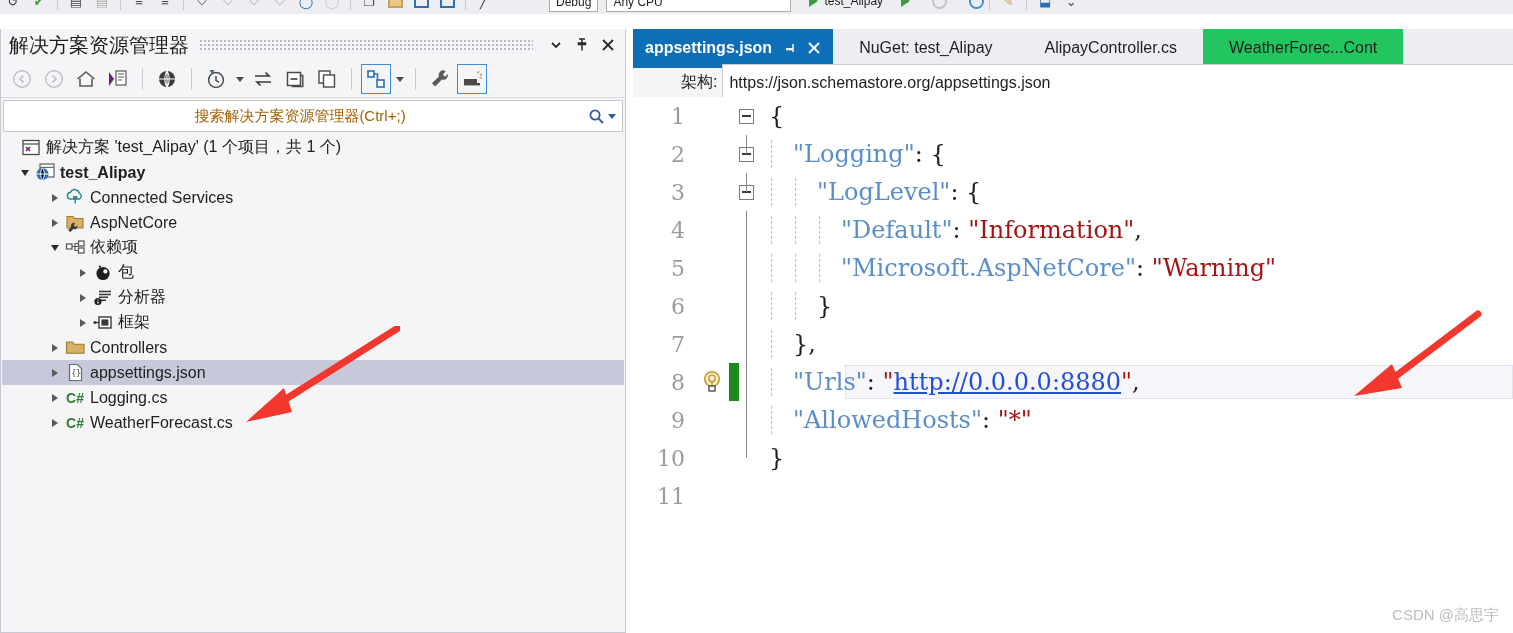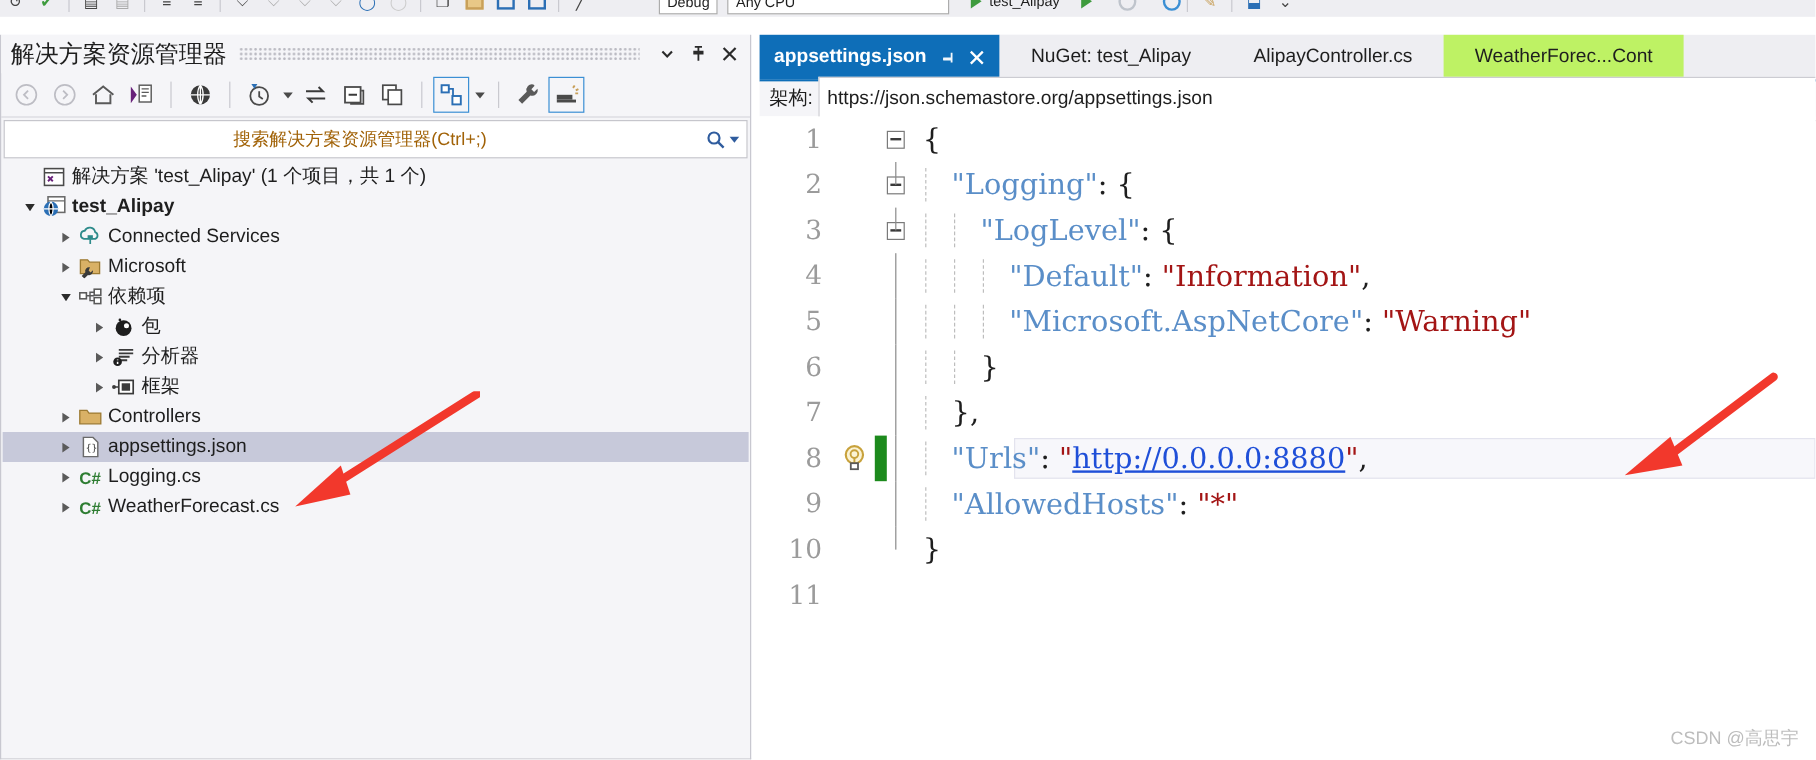--- a/index.html
+++ b/index.html
@@ -80,21 +80,21 @@
               border-bottom:2px solid #0E6EB8; }
   .tab { display:flex; align-items:center; padding:0 12px; font-size:16px; color:#1E1E1E;
          background:#E4E4E8; white-space:nowrap; }
   .tab.active { background:#0E6EB8; color:#fff; font-weight:bold; }
   .tab .tabname { }
   .tab .pin { margin-left:12px; font-size:15px; opacity:.95; display:flex; align-items:center; }
   .tab .x { margin-left:10px; font-size:17px; display:flex; align-items:center; }
   .tab.inactive { background:#EEEEF2; color:#1E1E1E; padding:0 26px; }
 
   .schema { height:29px; display:flex; align-items:center; background:#F5F5F8; padding-left:8px; }
-  .schema .lbl { font-size:16px; color:#1E1E1E; margin-right:5px; white-space:nowrap; }
+  .schema .lbl { font-size:16px; color:#1E1E1E; margin-right:5px; white-space:nowrap;margin-left:40px; }
   .schema .val { flex:1 1 auto; height:37px; background:#fff; border:1px solid #CCCCD2; border-right:none;
                  font-size:16px; color:#1E1E1E; display:flex; align-items:center; padding:0 6px; }
 
   .code { position:absolute; left:0; right:0; top:68px; bottom:0; background:#fff; overflow:hidden;
           font-family:"DejaVu Sans Mono","Liberation Mono",monospace; }
   .cline { position:relative; height:38px; display:flex; align-items:center; }
   .cline.cur::before { content:""; position:absolute; left:212px; right:0; top:2px; bottom:2px;
                        background:#F7F7FB; border:1px solid #E3E3EE; }
   .lnum { width:62px; text-align:right; padding-right:10px; font-size:22px; color:#9B9B9B;
           font-family:"DejaVu Serif","Liberation Serif",serif; flex:0 0 auto; }
@@ -295,21 +295,21 @@
         <svg width="17" height="17" viewBox="0 0 17 17">
             <circle cx="7" cy="7" r="4.6" stroke="#2F5C9E" stroke-width="1.8" fill="none"></circle>
             <path d="M10.4 10.4L15 15" stroke="#2F5C9E" stroke-width="2"></path>
           </svg>
         <span class="caret-dn" style="border-top-color:#2F5C9E"></span>
       </span>
     </div>
 
     <div class="se-tree">
 
-      <div class="node" style="padding-left:32px">
+      <div class="node" style="padding-left:18px">
         <span class="nico">
           <svg width="19" height="17" viewBox="0 0 19 17">
               <rect x="1" y="1.5" width="16" height="14" fill="#fff" stroke="#4A4A4A" stroke-width="1.3"></rect>
               <path d="M1 5h16" stroke="#4A4A4A" stroke-width="1.2"></path>
               <path d="M4 8l4 4M8 8l-4 4" stroke="#68217A" stroke-width="1.6"></path>
             </svg>
         </span>
         <span class="nlabel">解决方案 'test_Alipay' (1 个项目，共 1 个)</span>
       </div>
 
@@ -345,21 +345,21 @@
       <div class="node" style="padding-left:44px">
         <span class="exp">
             <span class="tri-r"></span>
           </span>
         <span class="nico">
           <svg width="21" height="19" viewBox="0 0 21 19">
               <path d="M2 3.5h6l1.6 2H18v9.5H2z" fill="#D9B166" stroke="#9C7A32" stroke-width="1.1"></path>
               <path d="M10 9.8a3.2 3.2 0 0 0-3.9 4.1l-3 3 2.2 2.2 3-3a3.2 3.2 0 0 0 4.1-3.9l-1.9 1.9-1.6-1.6z" fill="#3A3A3A"></path>
             </svg>
         </span>
-        <span class="nlabel">Microsoft</span>
+        <span class="nlabel">AspNetCore</span>
       </div>
 
       <div class="node" style="padding-left:44px">
         <span class="exp">
             <span class="tri-d"></span>
           </span>
         <span class="nico">
           <svg width="21" height="19" viewBox="0 0 21 19">
               <rect x="1.5" y="6" width="5.5" height="5" fill="#fff" stroke="#5A5A5A" stroke-width="1.3"></rect>
               <rect x="13.5" y="3" width="5.5" height="5" fill="#fff" stroke="#5A5A5A" stroke-width="1.3"></rect>
@@ -476,21 +476,21 @@
               <path d="M2 2l10 10M12 2L2 12" stroke="#fff" stroke-width="1.9"></path>
             </svg>
         </span>
       </div>
       <div class="tab inactive">
         <span>NuGet: test_Alipay</span>
       </div>
       <div class="tab inactive" style="background:#EEEEF2">
         <span>AlipayController.cs</span>
       </div>
-      <div class="tab inactive" style="background:#bef264">
+      <div class="tab inactive" style="background:#22c55e">
         <span>WeatherForec...Cont</span>
       </div>
     </div>
 
     <div class="schema">
       <span class="lbl">架构:</span>
       <span class="val">https://json.schemastore.org/appsettings.json</span>
     </div>
 
     <div class="code">

